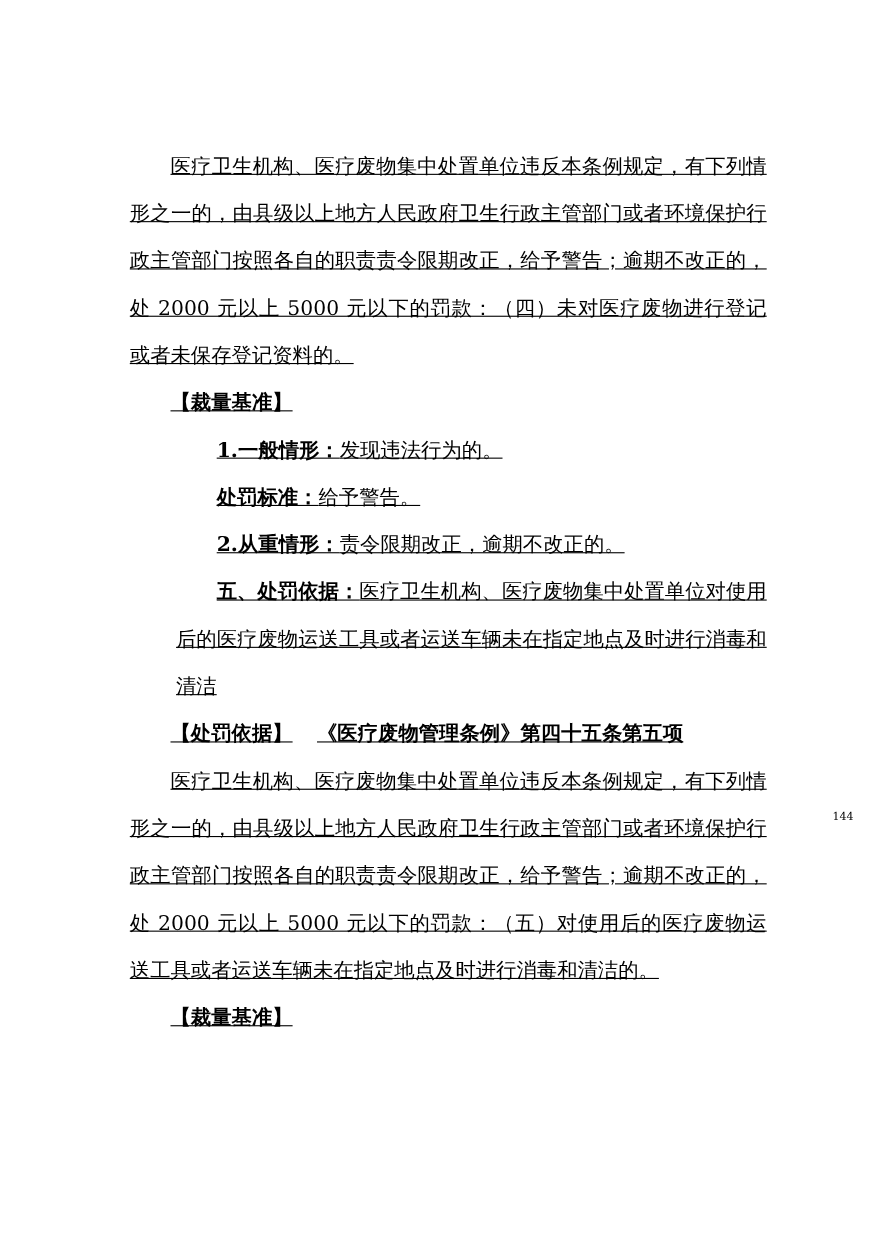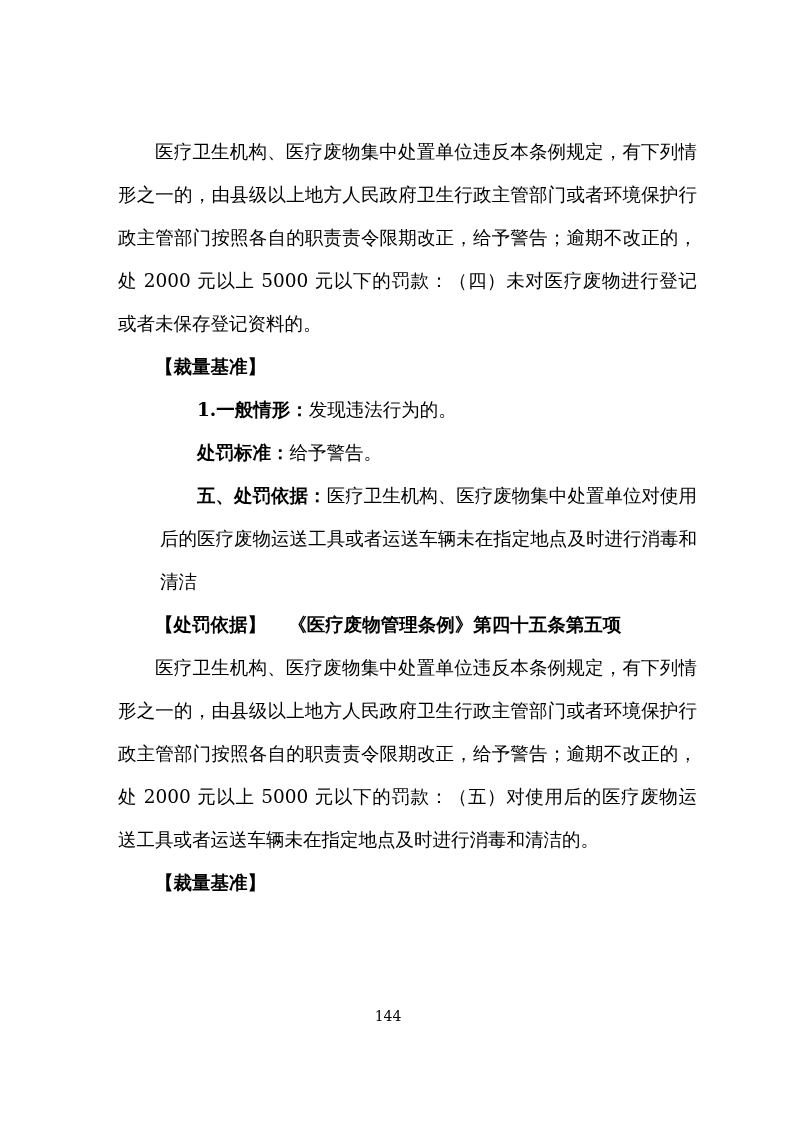--- a/index.html
+++ b/index.html
@@ -13,23 +13,24 @@
     font-family: "DejaVu Serif", "Liberation Serif", serif;
     color: #000000;
     position: relative;
     overflow: hidden;
   }
   .page {
     position: absolute;
     left: 0;
     top: 0;
     width: 793px;
-    height: 1122px;
+    height: 846px;
     box-sizing: border-box;
     padding: 130px 96px 48px 118px;
+    text-decoration: underline;
   }
   .doc-body {
     font-size: 18.5px;
     line-height: 43px;
     text-align: justify;
     text-justify: inter-ideograph;
   }
   p {
     margin: 0;
   }
@@ -53,22 +54,22 @@
   }
   .basis-line .gap {
     display: inline-block;
     width: 1.2em;
   }
   .page-number {
     position: absolute;
     left: 0;
     right: 17px;
     bottom: 98px;
-    text-align: center;
-    font-size: 14px;
+    text-align: right;
+    font-size: 10px;
     font-family: "DejaVu Serif", "Liberation Serif", serif;
   }
 </style>
 </head>
 <body>
 
 <div class="page">
   <div class="doc-body">
 
     <p class="para">医疗卫生机构、医疗废物集中处置单位违反本条例规定，有下列情形之一的，由县级以上地方人民政府卫生行政主管部门或者环境保护行政主管部门按照各自的职责责令限期改正，给予警告；逾期不改正的，处 2000 元以上 5000 元以下的罚款：（四）未对医疗废物进行登记或者未保存登记资料的。</p>
@@ -76,20 +77,23 @@
     <p class="heading">【裁量基准】</p>
 
     <p class="label-line">
       <span class="lbl">1.一般情形：</span><span>发现违法行为的。</span>
     </p>
 
     <p class="label-line">
       <span class="lbl">处罚标准：</span><span>给予警告。</span>
     </p>
 
+    <p class="label-line">
+      <span class="lbl">2.从重情形：</span><span>责令限期改正，逾期不改正的。</span>
+    </p>
 
 
     <p class="label-line">
       <span class="lbl">五、处罚依据：</span><span>医疗卫生机构、医疗废物集中处置单位对使用后的医疗废物运送工具或者运送车辆未在指定地点及时进行消毒和清洁</span>
     </p>
 
     <p class="basis-line">
       <span>【处罚依据】</span><span class="gap"></span><span>《医疗废物管理条例》第四十五条第五项</span>
     </p>
 

